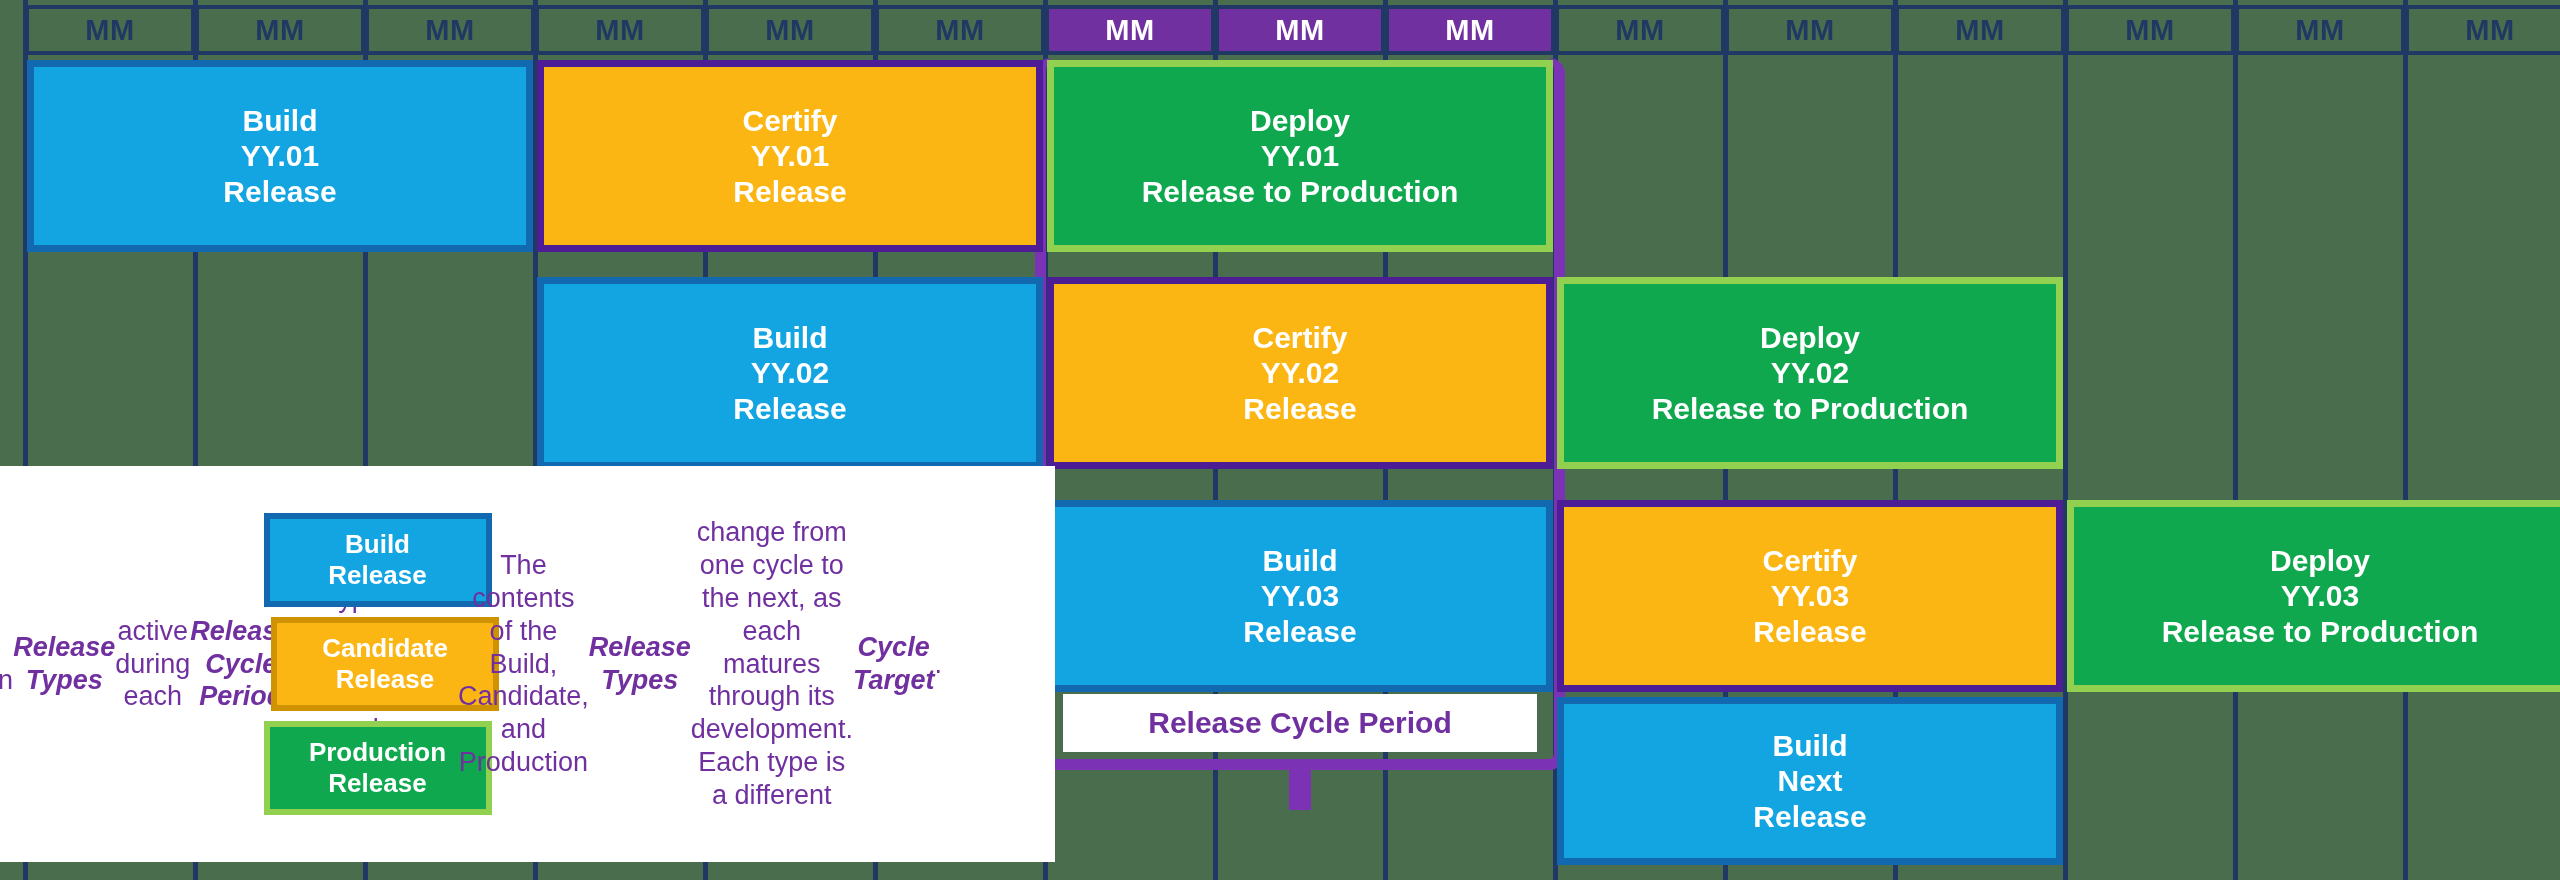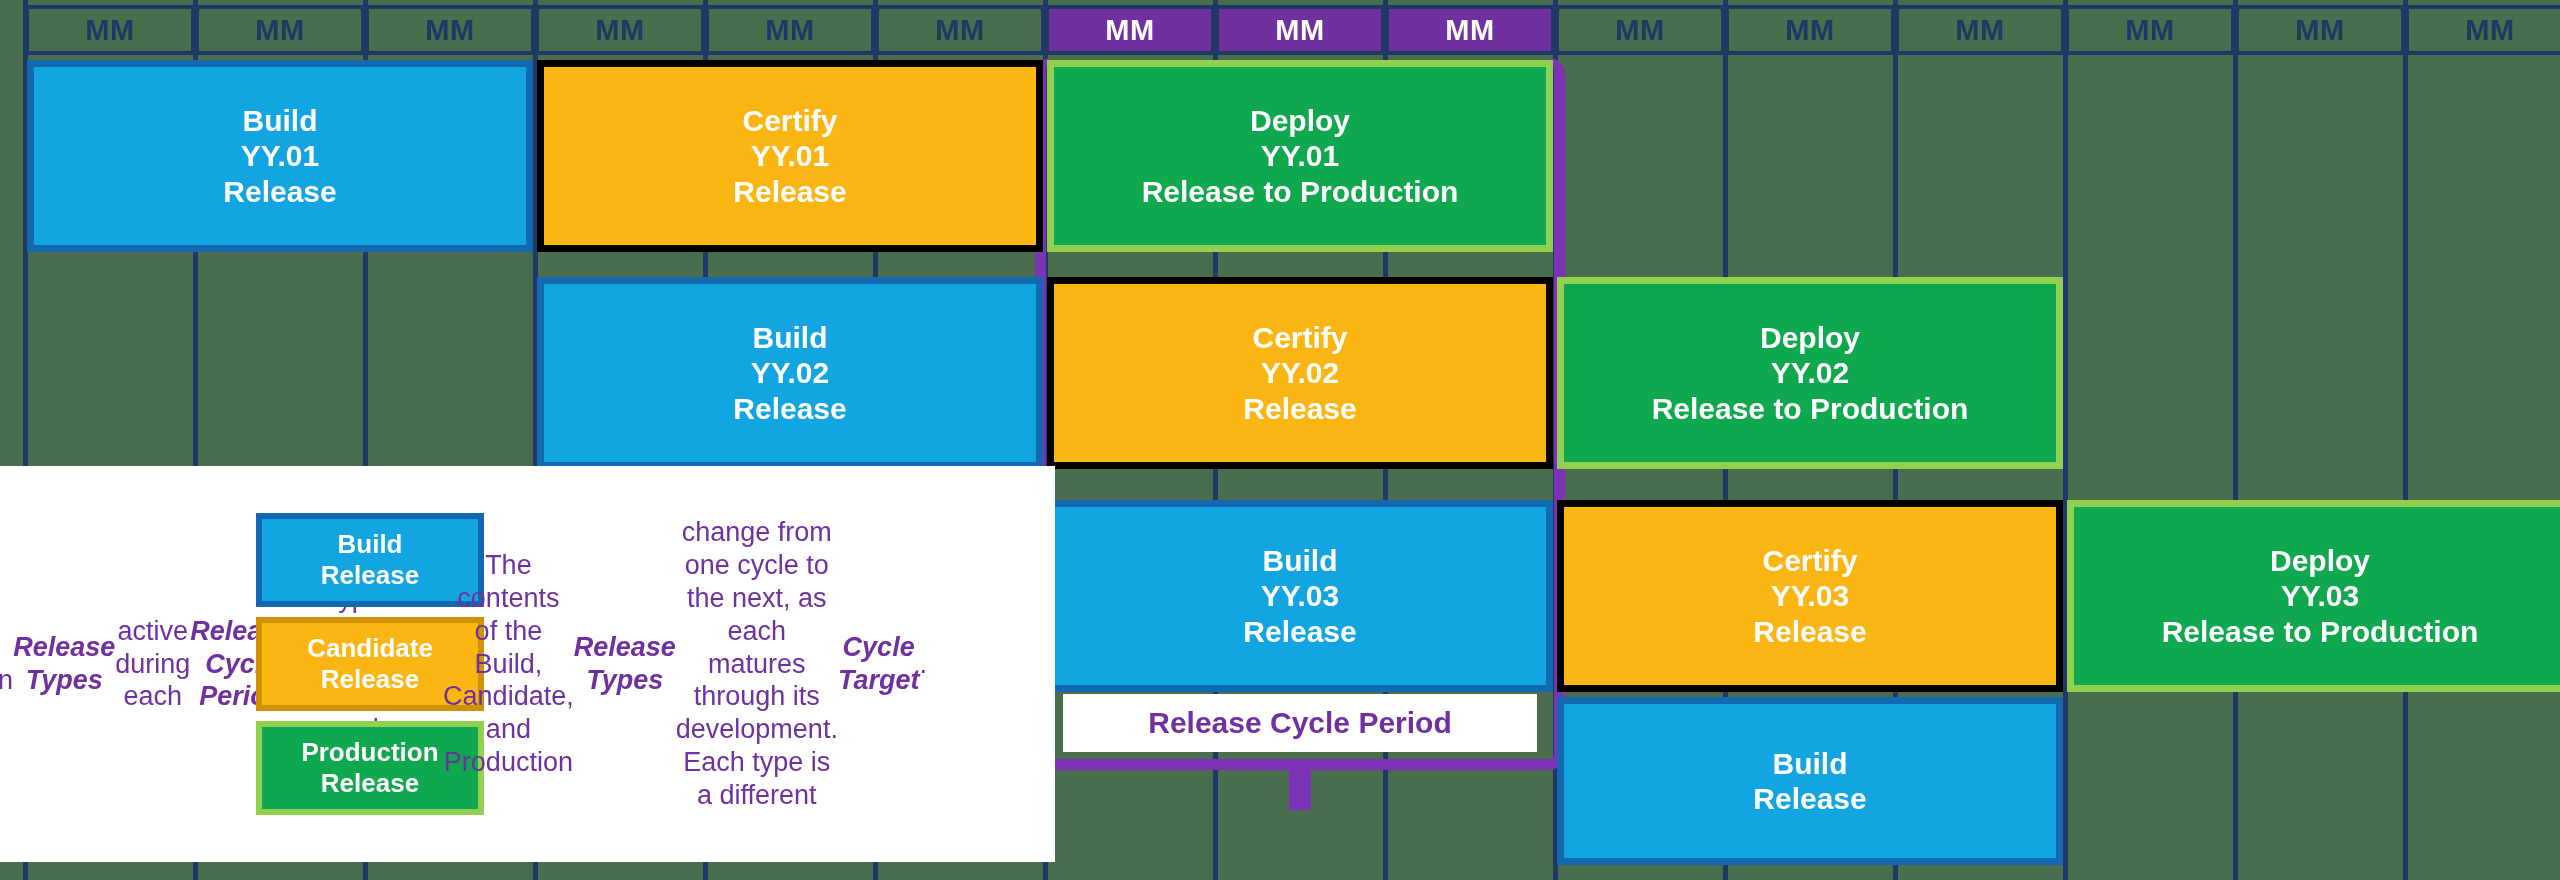--- a/index.html
+++ b/index.html
@@ -25,21 +25,21 @@
 
   
   .blk{
     position:absolute;box-sizing:border-box;
     display:flex;flex-direction:column;align-items:center;justify-content:center;
     color:#ffffff;font-weight:bold;text-align:center;line-height:1.18;
     font-size:30px;
   }
   .blk .l1,.blk .l2,.blk .l3{display:block;width:100%;}
   .blk.build{background:#13a5e2;border:7px solid #1269b0;}
-  .blk.certify{background:#fcb614;border:7px solid #000000;}
+  .blk.certify{background:#fcb614;border:7px solid #4c1d95;}
   .blk.deploy{background:#0fa84e;border:7px solid #92d050;}
 
   
   #infopanel{
     position:absolute;background:#ffffff;
     display:flex;flex-direction:row;align-items:stretch;
   }
   .infotext{
     color:#7030a0;font-size:27px;line-height:1.22;text-align:center;
     display:flex;align-items:center;justify-content:center;
@@ -49,21 +49,21 @@
   .legendcol{
     display:flex;flex-direction:column;justify-content:center;align-items:center;
     gap:10px;padding:0 6px;box-sizing:border-box;
   }
   .legbox{
     width:228px;height:94px;box-sizing:border-box;
     display:flex;flex-direction:column;align-items:center;justify-content:center;
     color:#fff;font-weight:bold;font-size:26px;line-height:1.2;text-align:center;
   }
   .legbox.build{background:#13a5e2;border:6px solid #1269b0;}
-  .legbox.certify{background:#fcb614;border:6px solid #cf9200;}
+  .legbox.certify{background:#fcb614;border:6px solid #cf9200;margin-left:15px;}
   .legbox.deploy{background:#0fa84e;border:6px solid #92d050;}
 
   
   #bracket{
     position:absolute;box-sizing:border-box;
     border:11px solid #7c32b4;
     border-radius:16px;
     pointer-events:none;
   }
   #bracket-stem{
@@ -160,20 +160,21 @@
         <span class="l2">YY.03</span>
         <span class="l3">Release</span>
       </div>
       <div class="blk deploy" style="left: 2067px; width: 506px; top: 500px; height: 192px;">
         <span class="l1">Deploy</span>
         <span class="l2">YY.03</span>
         <span class="l3">Release to Production</span>
       </div>
       <div class="blk build" style="left: 1557px; width: 506px; top: 697px; height: 168px;">
         <span class="l1">Build</span>
+        <span class="l2">Next</span>
         <span class="l3">Release</span>
       </div>
     </div>
 
   <div id="infopanel" style="left: 0px; top: 466px; width: 1055px; height: 396px;">
     <div class="infotext" id="para-left" style="width: 250px;">After getting underway, a typical implementation has three (3) concurrent <i>Release Types</i> active during each <i>Release Cycle Period</i>.  Each type undergoes different testing and validation.</div>
     <div class="legendcol" id="legend-col">
         <div class="legbox build">
           <span>Build</span>
           <span>Release</span>

